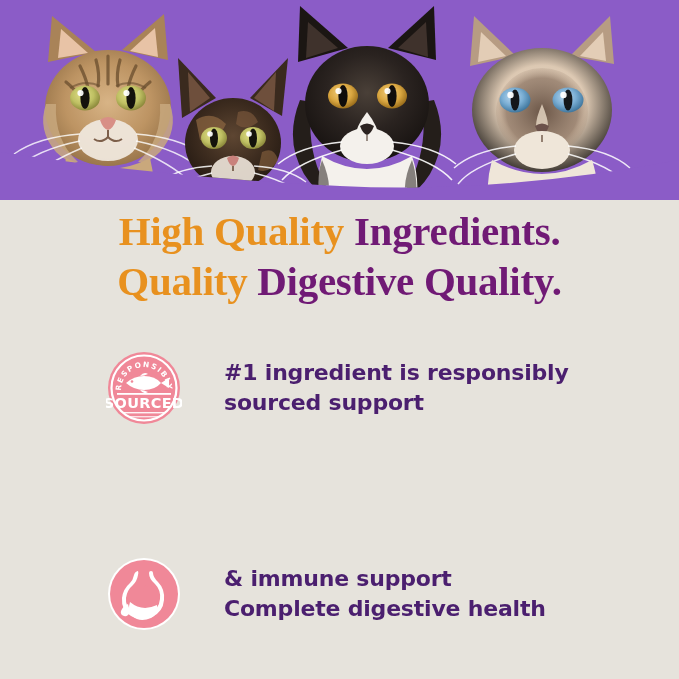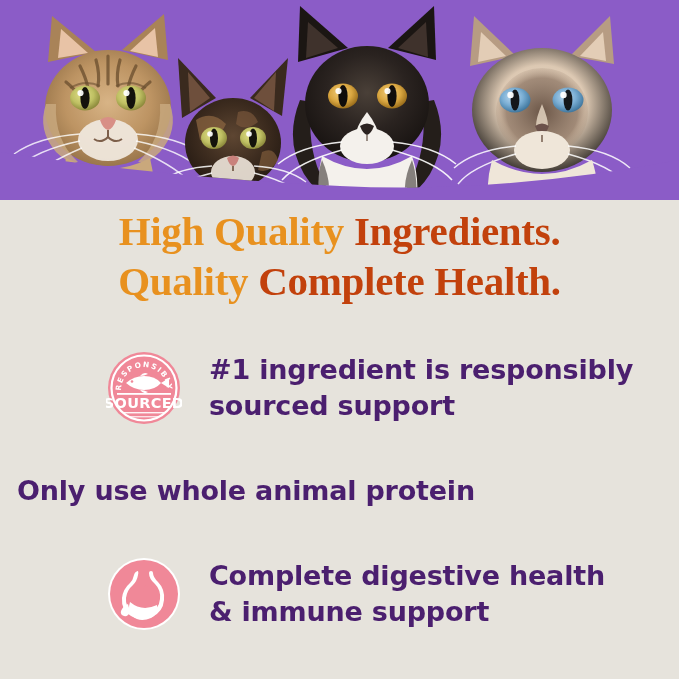--- a/index.html
+++ b/index.html
@@ -38,21 +38,21 @@
     width: 679px;
     text-align: center;
     font-family: "Liberation Serif", serif;
     font-weight: bold;
     font-size: 41px;
     line-height: 1.22;
     letter-spacing: -0.3px;
   }
   #headline .line { display: block; white-space: nowrap; }
   .ink-orange { color: #e8911f; font-family: Liberation Serif, serif; }
-  .ink-purple { color: #c2410c; }
+  .ink-purple { color: #701a75; }
 
   
   #features {
     position: absolute;
     left: 0;
     top: 336px;
     width: 679px;
   }
   .feature {
     display: flex;
@@ -62,25 +62,25 @@
   .feature-icon {
     width: 96px;
     min-width: 96px;
     margin-left: 96px;
     display: flex;
     align-items: center;
     justify-content: center;
   }
   .feature-icon svg { display: block; }
   .feature-text {
-    margin-left: 17px;
+    margin-left: 32px;
     color: #4b1f6f;
     font-family: "DejaVu Sans", sans-serif;
     font-weight: bold;
-    font-size: 27px;
+    font-size: 22px;
     line-height: 1.33;
     letter-spacing: -0.2px;
   }
   .feature-text .t-line { display: block; white-space: nowrap; }
 </style>
 </head>
 <body>
 
 <div id="hero">
   <svg id="hero-svg" viewBox="0 0 679 200" xmlns="http://www.w3.org/2000/svg">
@@ -283,21 +283,21 @@
       </g>
     </g>
   </svg>
 </div>
 
 <div id="headline">
   <span class="line">
     <span class="ink-orange">High Quality </span><span class="ink-purple">Ingredients.</span>
   </span>
   <span class="line">
-    <span class="ink-orange">Quality </span><span class="ink-purple">Complete Health.</span>
+    <span class="ink-orange">Quality </span><span class="ink-purple">Digestive Quality.</span>
   </span>
 </div>
 
 <div id="features">
 
   <div class="feature">
     <div class="feature-icon">
       <svg width="76" height="76" viewBox="0 0 76 76" xmlns="http://www.w3.org/2000/svg">
         <defs>
           <path id="arcPath" d="M 15,40 A 23,23 0 0 1 61,40"></path>
@@ -322,36 +322,35 @@
       </svg>
     </div>
     <div class="feature-text">
       <span class="t-line">#1 ingredient is responsibly</span>
       <span class="t-line">sourced support</span>
     </div>
   </div>
 
   <div class="feature">
     <div class="feature-text">
-      <span class="t-line">Only use whole animal protein</span>
     </div>
   </div>
 
   <div class="feature">
     <div class="feature-icon">
       <svg width="76" height="76" viewBox="0 0 76 76" xmlns="http://www.w3.org/2000/svg">
         <circle cx="38" cy="38" r="36" fill="#ffffff"></circle>
         <circle cx="38" cy="38" r="34" fill="#f08898"></circle>
         <g fill="#ffffff">
           <path d="M33,15 q-4,0 -5,4 q-1,5 -4,8 q-7,6 -8,15 q-1,12 9,18 q10,6 21,1 q11,-5 12,-17 q1,-11 -6,-18 q-5,-5 -5,-9 q0,-2 -2,-2 q-2,0 -2,2 q0,6 6,11 q6,6 5,15 q-1,10 -10,14 q-9,4 -17,-1 q-8,-5 -7,-14 q1,-8 7,-13 q4,-4 5,-10 q1,-4 -1,-4 Z"></path>
           <path d="M22,48 q-5,2 -7,7 q-1,4 3,5 q4,1 6,-4 Z"></path>
           <path d="M24,46 q12,10 27,3 q2,9 -6,13 q-11,5 -19,-2 q-5,-5 -2,-14 Z"></path>
         </g>
         <path d="M44,32 q3,-4 6,-1 q3,3 0,6 l-6,6 l-6,-6 q-3,-3 0,-6 q3,-3 6,1 Z" fill="#f08898"></path>
       </svg>
     </div>
     <div class="feature-text">
+      <span class="t-line">&amp; immune support</span>
       <span class="t-line">Complete digestive health</span>
-      <span class="t-line">&amp; immune support</span>
     </div>
   </div>
 
 </div>
 
 </body></html>

